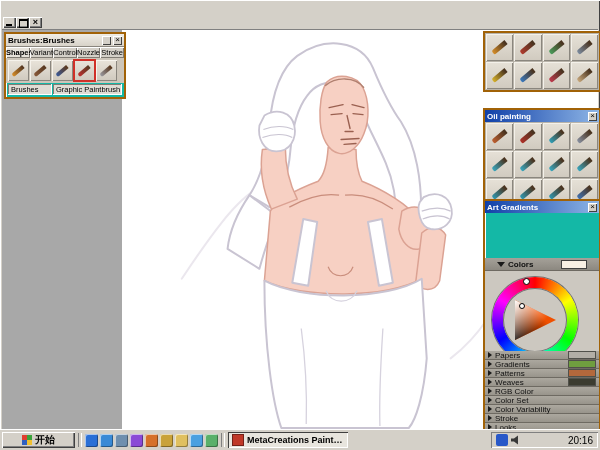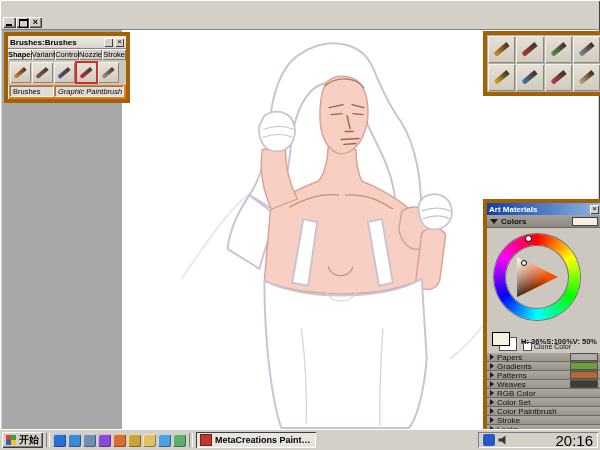--- a/index.html
+++ b/index.html
@@ -23,21 +23,21 @@
   
   .menubar{position:absolute;left:2px;top:16px;right:2px;height:13px;background:#d4d0c8;
     display:flex;align-items:center;padding:0 1px;border-bottom:1px solid #808080;}
   .menu-items{flex:1;display:flex;}
   .menu-item{font-size:10px;padding:0 5px;color:#000;line-height:12px;}
   
   .mdi{position:absolute;left:2px;top:30px;right:2px;bottom:21px;background:#a8a8a8;overflow:hidden;}
   .canvas{position:absolute;left:120px;top:0;right:0;bottom:0;background:#fff;}
   .canvas svg{position:absolute;inset:0;width:100%;height:100%;}
   
-  .palette{position:absolute;background:#f97316;border:4px solid #a16207;
+  .palette{position:absolute;background:#14b8a6;border:2px solid #a16207;
     box-shadow:inset 1px 1px 0 #fff;z-index:5;}
   .ptitle{height:12px;display:flex;align-items:center;padding:0 2px;gap:2px;}
   .ptitle.light{background:linear-gradient(#f0ede6,#d8d3c9);border-bottom:1px solid #8a867e;}
   .ptitle.blue{background:linear-gradient(90deg,#1040a8,#8fb6e6);}
   .ptitle .pt-text{flex:1;font-size:8px;font-weight:bold;white-space:nowrap;overflow:hidden;}
   .ptitle.light .pt-text{color:#000;}
   .ptitle.blue .pt-text{color:#fff;}
   .pclose{width:9px;height:9px;background:#d4d0c8;flex:0 0 auto;
     box-shadow:inset 1px 1px 0 #fff, inset -1px -1px 0 #404040;
     font-size:8px;line-height:8px;text-align:center;color:#000;}
@@ -53,33 +53,33 @@
   .tools-row{display:flex;gap:1px;padding:2px;background:#cdc6ba;}
   .tool{width:21px;height:21px;position:relative;background:linear-gradient(#e9e4da,#cfc9be);
     box-shadow:inset 1px 1px 0 #f6f3ec, inset -1px -1px 0 #8a867e;}
   .tool::after{content:'';position:absolute;left:3px;top:9px;width:14px;height:4px;border-radius:2px 0 0 2px;
     background:linear-gradient(90deg,var(--c,#888),#5a3a22 92%);transform:rotate(-40deg);}
   .tool.selected{outline:2px solid #d03028;outline-offset:-1px;}
   .brush-footer{display:flex;gap:1px;padding:1px 2px 2px;}
   .drop-label{font-size:7.5px;line-height:11px;height:11px;padding:0 3px;background:#e0dcd4;color:#000;
     box-shadow:inset -1px -1px 0 #fff, inset 1px 1px 0 #807c74;white-space:nowrap;overflow:hidden;}
   .drop-label.a{flex:0 0 38px;}
-  .drop-label.b{flex:1;font-style:italic;}
+  .drop-label.b{flex:1;}
   
   .basic-palette{left:483px;top:31px;width:114px;}
   .oil-palette{left:483px;top:108px;width:114px;}
   .grid{display:grid;grid-template-columns:repeat(4,1fr);gap:1px;padding:1px;background:#b8b3a9;}
   .cell{height:27px;position:relative;background:linear-gradient(#e6e1d7,#d0cabf);
     box-shadow:inset 1px 1px 0 #f4f1ea, inset -1px -1px 0 #8a867e;}
   .cell::after{content:'';position:absolute;left:5px;top:11px;width:17px;height:5px;border-radius:2px 0 0 2px;
     background:linear-gradient(90deg,var(--c,#888),#4a3420 92%);transform:rotate(-40deg);}
   
   .art-palette{left:483px;top:199px;width:114px;height:230px;}
-  .sec-head{height:12px;display:flex;align-items:center;gap:3px;padding:0 3px;
-    background:linear-gradient(#a5a199,#8c8880);border-bottom:1px solid #6e6a62;}
+  .sec-head{height:12px;display:flex;align-items:center;gap:3px;padding:0 12px;
+    background:linear-gradient(#a5a199,#8c8880);border-bottom:1px solid #6e6a62;margin-top:45px;}
   .sec-head .arrow-down{width:0;height:0;border-left:4px solid transparent;border-right:4px solid transparent;border-top:5px solid #1a1a1a;}
   .sec-head .sec-label{font-size:8px;font-weight:bold;color:#101010;flex:1;}
   .head-swatch{width:24px;height:7px;border:1px solid #404040;background:#f8f0e4;}
   .wheel-area{position:relative;height:100px;background:#ccc8c0;}
   .hue-ring{position:absolute;left:7px;top:6px;width:86px;height:86px;border-radius:50%;
     background:conic-gradient(#f00,#ff0,#0f0,#0ff,#00f,#f0f,#f00);box-shadow:0 0 0 1px #707070;}
   .hue-ring::after{content:'';position:absolute;inset:11px;border-radius:50%;background:#ccc8c0;box-shadow:inset 0 0 0 1px #707070;}
   .hsv-triangle{position:absolute;left:30px;top:29px;width:41px;height:40px;
     clip-path:polygon(0 0,100% 50%,0 100%);
     background:linear-gradient(to bottom right,rgba(255,255,255,1),rgba(255,255,255,0) 62%),
@@ -96,41 +96,41 @@
   .hsv-line{font-size:7.5px;line-height:8px;color:#101010;font-weight:bold;}
   .sections{position:absolute;top:150px;left:0;right:0;bottom:0;display:flex;flex-direction:column;overflow:hidden;}
   .sec-row{flex:1;min-height:8px;display:flex;align-items:center;gap:3px;padding:0 3px;
     background:linear-gradient(#aca89f,#98948b);border-bottom:1px solid #6e6a62;}
   .sec-row .arrow-right{width:0;height:0;border-top:3px solid transparent;border-bottom:3px solid transparent;border-left:4px solid #1a1a1a;flex:0 0 auto;}
   .sec-row .sec-label{font-size:8px;color:#101010;flex:1;white-space:nowrap;overflow:hidden;}
   .sec-preview{width:26px;height:6px;border:1px solid #50504a;visibility:hidden;flex:0 0 auto;}
   
   .taskbar{position:absolute;left:0;right:0;bottom:0;height:20px;background:#d4d0c8;
     border-top:1px solid #fff;display:flex;align-items:center;gap:3px;padding:0 2px;z-index:9;}
-  .start-btn{height:16px;display:flex;align-items:center;gap:3px;padding:0 4px;background:#d4d0c8;
+  .start-btn{height:16px;display:flex;align-items:center;gap:3px;padding:0 20px;background:#d4d0c8;
     box-shadow:inset 1px 1px 0 #fff, inset -1px -1px 0 #404040, inset -2px -2px 0 #808080;}
   .flag{width:10px;height:10px;background:conic-gradient(#3aa33a 0 25%,#f0c030 0 50%,#3060c0 0 75%,#e04030 0);}
   .start-text{font-size:10px;font-weight:bold;color:#000;}
   .tb-divider{width:2px;height:14px;border-left:1px solid #808080;border-right:1px solid #fff;}
   .quick-launch{display:flex;gap:2px;align-items:center;}
   .ql-icon{width:13px;height:13px;border-radius:2px;background:var(--c,#888);
     box-shadow:inset 1px 1px 0 rgba(255,255,255,.6), inset -1px -1px 0 rgba(0,0,0,.35);}
   .task-buttons{display:flex;gap:3px;flex:1;align-items:center;overflow:hidden;}
   .task-btn{height:16px;width:112px;display:flex;align-items:center;gap:3px;padding:0 4px;background:#d4d0c8;
     box-shadow:inset 1px 1px 0 #fff, inset -1px -1px 0 #404040, inset -2px -2px 0 #808080;}
   .task-btn.active{background:#e8e5de;font-weight:bold;
     box-shadow:inset 1px 1px 0 #404040, inset -1px -1px 0 #fff;}
   .task-icon{width:10px;height:10px;flex:0 0 auto;background:var(--c,#888);border:1px solid rgba(0,0,0,.4);}
   .task-label{font-size:9px;color:#000;white-space:nowrap;overflow:hidden;text-overflow:ellipsis;}
   .tray{height:16px;display:flex;align-items:center;gap:3px;padding:0 5px;
     box-shadow:inset 1px 1px 0 #808080, inset -1px -1px 0 #fff;}
   .ime-icon{width:12px;height:12px;background:#2858c8;border-radius:2px;}
   .speaker-icon{width:10px;height:10px;background:#383838;
     clip-path:polygon(0 35%,30% 35%,70% 5%,70% 95%,30% 65%,0 65%);}
-  .tray-time{font-size:15px;color:#000;margin-left:44px;}
+  .tray-time{font-size:10px;color:#000;margin-left:44px;}
 </style>
 </head>
 <body>
 
 <div class="window">
 
 
   <div class="menubar">
     <span class="wb sm min"></span>
     <span class="wb sm max"></span>
@@ -236,24 +236,44 @@
         <span class="cell" style="--c: #b23b2e;"></span>
         <span class="cell" style="--c: #4a9e5c;"></span>
         <span class="cell" style="--c: #7c8ca0;"></span>
         <span class="cell" style="--c: #d7b22a;"></span>
         <span class="cell" style="--c: #3a7abf;"></span>
         <span class="cell" style="--c: #c03a4e;"></span>
         <span class="cell" style="--c: #c8a87c;"></span>
       </div>
   </div>
 
+  <div class="palette oil-palette">
+    <div class="ptitle blue">
+      <span class="pt-text">Oil painting</span>
+      <span class="pclose"></span>
+    </div>
+    <div class="grid">
+        <span class="cell" style="--c: #c06030;"></span>
+        <span class="cell" style="--c: #b03028;"></span>
+        <span class="cell" style="--c: #30a0b8;"></span>
+        <span class="cell" style="--c: #8890a0;"></span>
+        <span class="cell" style="--c: #38a8c0;"></span>
+        <span class="cell" style="--c: #38a8c0;"></span>
+        <span class="cell" style="--c: #38a8c0;"></span>
+        <span class="cell" style="--c: #38a8c0;"></span>
+        <span class="cell" style="--c: #2f98b0;"></span>
+        <span class="cell" style="--c: #2f98b0;"></span>
+        <span class="cell" style="--c: #2f98b0;"></span>
+        <span class="cell" style="--c: #4070b0;"></span>
+      </div>
+  </div>
 
   <div class="palette art-palette">
     <div class="ptitle blue">
-      <span class="pt-text">Art Materials</span>
+      <span class="pt-text">Art Gradients</span>
       <span class="pclose"></span>
     </div>
     <div class="sec-head">
       <span class="arrow-down"></span>
       <span class="sec-label">Colors</span>
       <span class="head-swatch" style="background: rgb(248, 240, 228);"></span>
     </div>
     <div class="wheel-area">
       <div class="hue-ring"></div>
       <div class="hsv-triangle"></div>
@@ -295,21 +315,21 @@
         <span class="sec-label">RGB Color</span>
         <span class="sec-preview"></span>
       </div>
         <div class="sec-row">
         <span class="arrow-right"></span>
         <span class="sec-label">Color Set</span>
         <span class="sec-preview"></span>
       </div>
         <div class="sec-row">
         <span class="arrow-right"></span>
-        <span class="sec-label">Color Paintbrush</span>
+        <span class="sec-label">Color Variability</span>
         <span class="sec-preview"></span>
       </div>
         <div class="sec-row">
         <span class="arrow-right"></span>
         <span class="sec-label">Stroke</span>
         <span class="sec-preview"></span>
       </div>
         <div class="sec-row">
         <span class="arrow-right"></span>
         <span class="sec-label">Looks</span>

